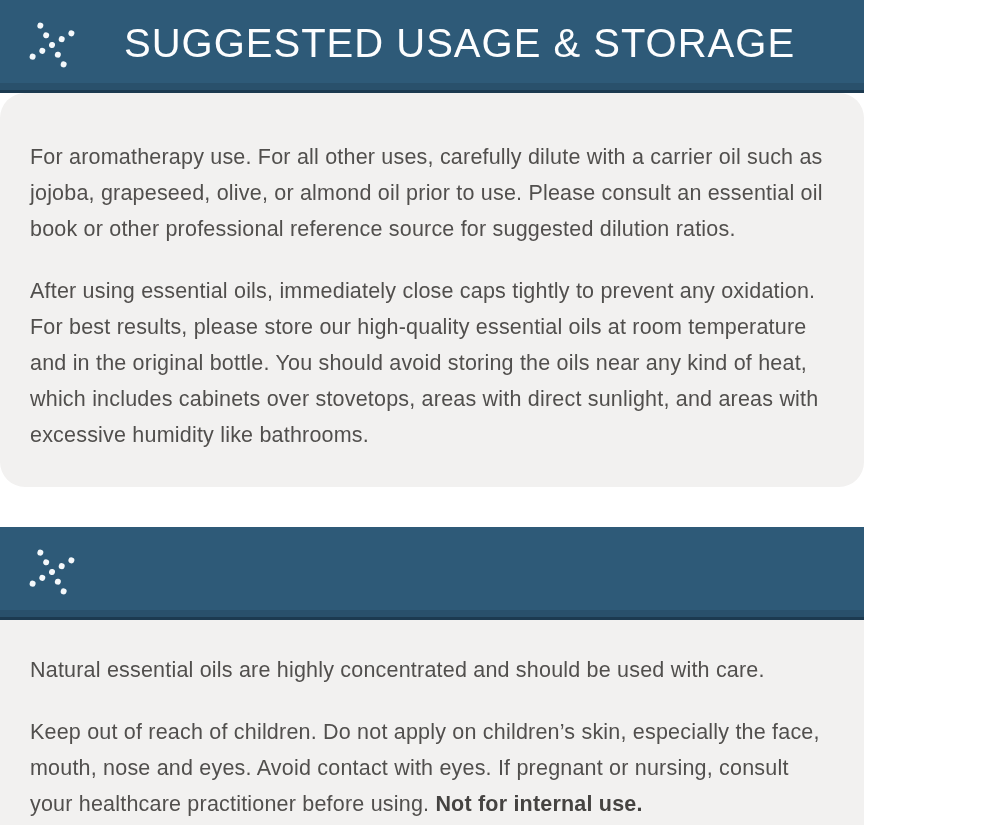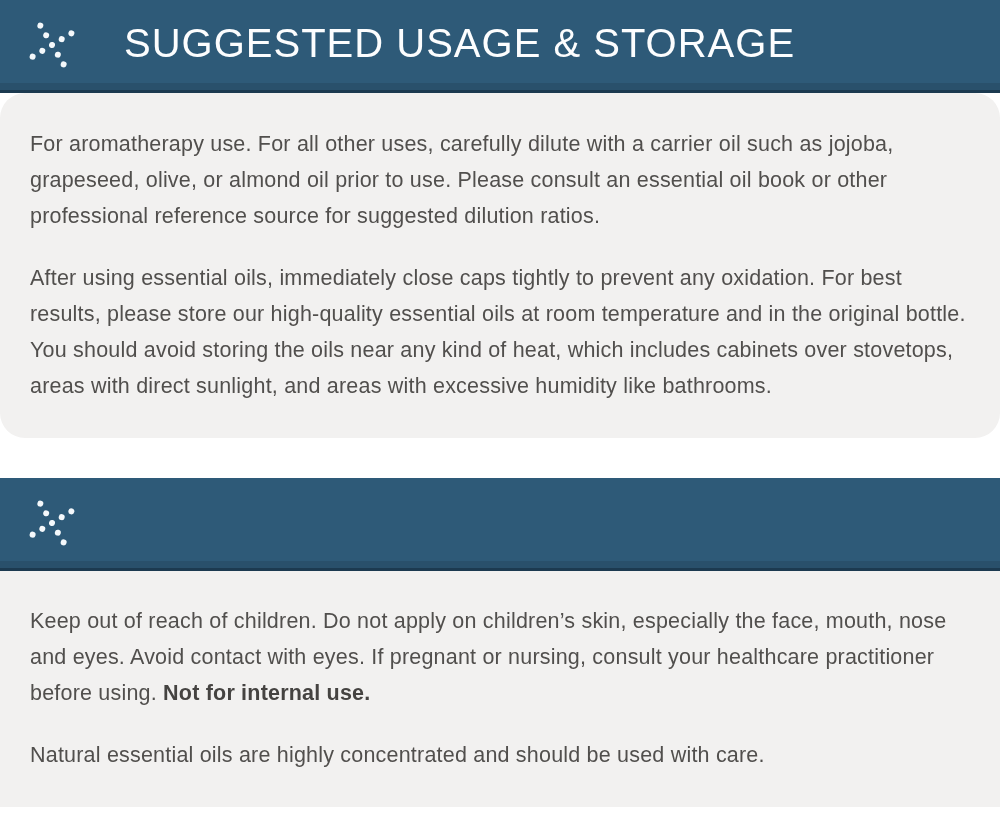--- a/index.html
+++ b/index.html
@@ -2,21 +2,21 @@
 <html><head>
 <meta charset="utf-8">
 <style>
   html, body {
     margin: 0;
     padding: 0;
     background: #ffffff;
     font-family: "Liberation Sans", sans-serif;
   }
   .page {
-    width: 1000px;
+    width: 864px;
     height: 825px;
     overflow: hidden;
     background: #ffffff;
   }
   .section-header {
     height: 90px;
     background: #2e5a78;
     border-bottom: 3px solid #1c3a50;
     box-shadow: inset 0 -7px 0 rgba(0,0,0,0.10);
     display: flex;
@@ -40,21 +40,21 @@
     line-height: 1;
     padding-bottom: 4px;
   }
   .section-body {
     background: #f2f1f0;
     padding: 30px 30px 34px 30px;
   }
   .section-body.first {
     min-height: 309px;
     box-sizing: border-box;
-    padding-top: 33px;
+    padding-top: 46px;
     border-radius: 25px;
   }
   .section-body.second {
     min-height: 224px;
     box-sizing: border-box;
     padding-top: 32px;
   }
   .section-body p {
     margin: 0 0 26px 0;
     max-width: 938px;
@@ -114,17 +114,17 @@
         <circle cx="22" cy="22" r="3"></circle>
         <circle cx="14" cy="30" r="3"></circle>
         <circle cx="30" cy="30" r="3"></circle>
         <circle cx="6" cy="38" r="3"></circle>
         <circle cx="38" cy="38" r="3"></circle>
       </g>
     </svg>
   </div>
 
   <div class="section-body second">
+    <p>Natural essential oils are highly concentrated and should be used with care.</p>
     <p><span>Keep out of reach of children. Do not apply on children’s skin, especially the face, mouth, nose and eyes. Avoid contact with eyes. If pregnant or nursing, consult your healthcare practitioner before using. </span><span class="bold-note">Not for internal use.</span></p>
-    <p>Natural essential oils are highly concentrated and should be used with care.</p>
   </div>
 
 </div>
 
 </body></html>

